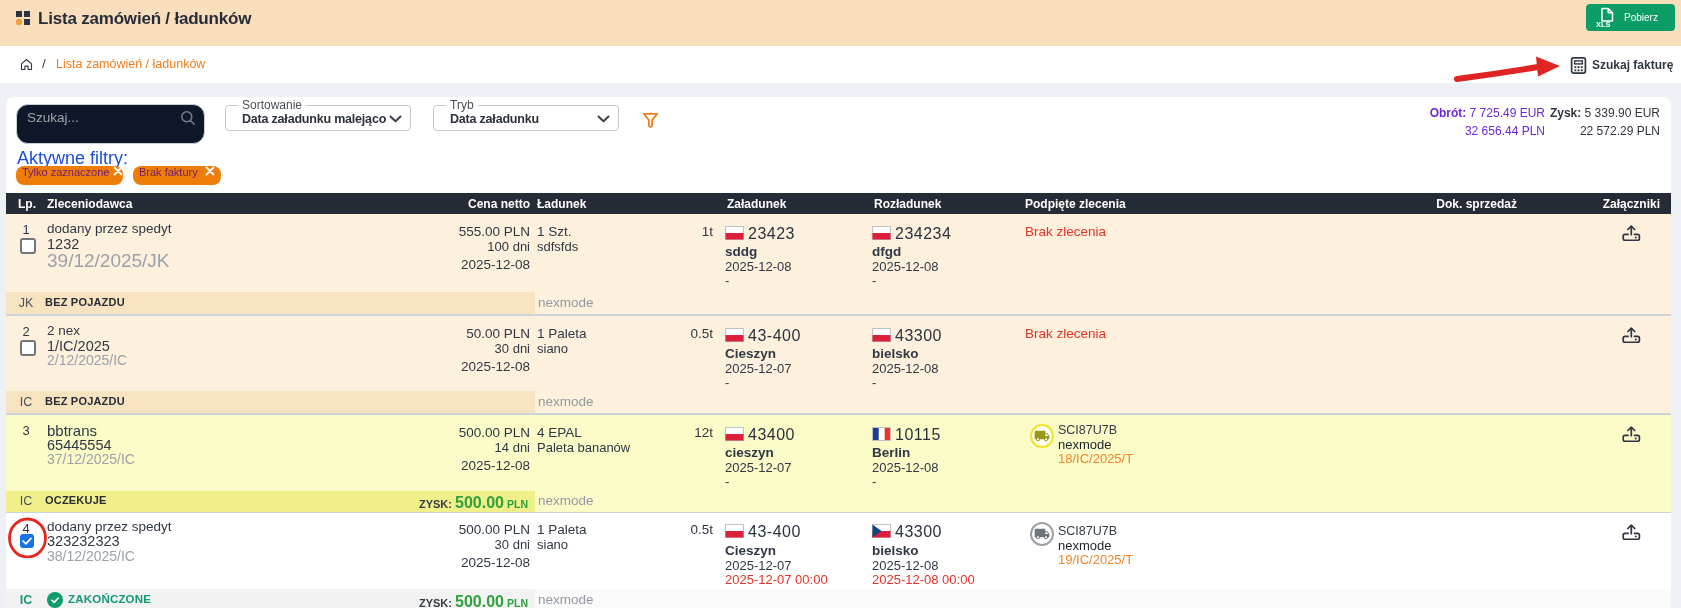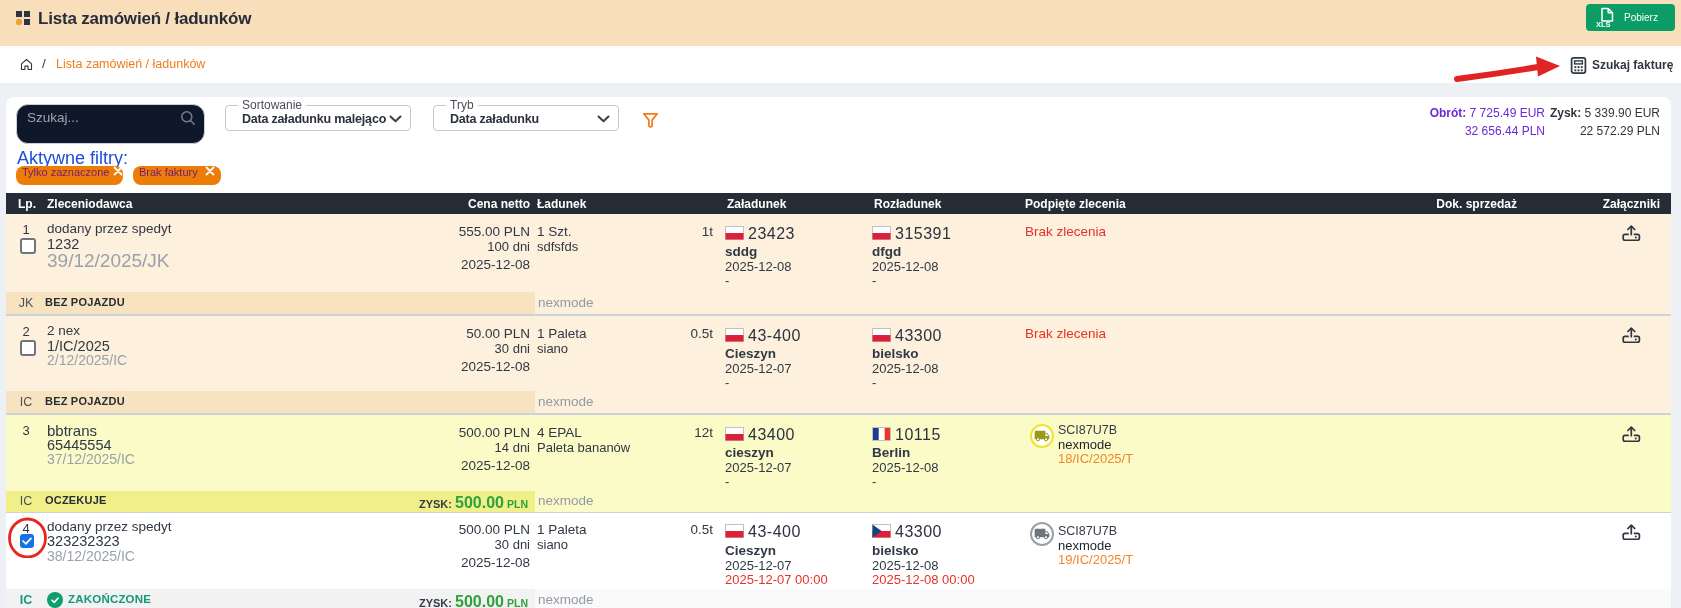--- a/index.html
+++ b/index.html
@@ -178,21 +178,21 @@
       <rect x="0.5" y="7" width="18" height="6.5" fill="#dc1f3a"></rect>
     </svg>
   <div class="c plate" style="left:742px;top:11px">23423</div>
   <div class="c zal city" style="top:30px">sddg</div>
   <div class="c zal sm" style="top:44.5px">2025-12-08</div>
   <div class="c zal sm" style="top:58.5px">-</div>
   <svg class="abs" style="left:866px;top:12px" width="19" height="14">
       <rect x="0.5" y="0.5" width="18" height="13" fill="#fff" stroke="#c2c2c2"></rect>
       <rect x="0.5" y="7" width="18" height="6.5" fill="#dc1f3a"></rect>
     </svg>
-  <div class="c plate" style="left:889px;top:11px">315391</div>
+  <div class="c plate" style="left:889px;top:11px">234234</div>
   <div class="c roz city" style="top:30px">dfgd</div>
   <div class="c roz sm" style="top:44.5px">2025-12-08</div>
   <div class="c roz sm" style="top:58.5px">-</div>
   <div class="c pod rd" style="top:10px">Brak zlecenia</div>
   <svg class="up" style="top:10px" width="19" height="17" viewBox="0 0 19 17">
       <path d="M6.8 10.3 H3 a1.8 1.8 0 0 0 -1.8 1.8 v2.5 a1.8 1.8 0 0 0 1.8 1.8 h12.6 a1.8 1.8 0 0 0 1.8 -1.8 v-2.5 a1.8 1.8 0 0 0 -1.8 -1.8 H11.8" fill="none" stroke="#2e3642" stroke-width="1.7"></path>
       <path d="M5.4 6 L9.3 2.1 L13.2 6" fill="none" stroke="#2e3642" stroke-width="1.7" stroke-linejoin="round"></path>
       <line x1="9.3" y1="2.8" x2="9.3" y2="11.5" stroke="#2e3642" stroke-width="1.7"></line>
       <circle cx="13.8" cy="13.4" r="1" fill="#2e3642"></circle>
     </svg>

